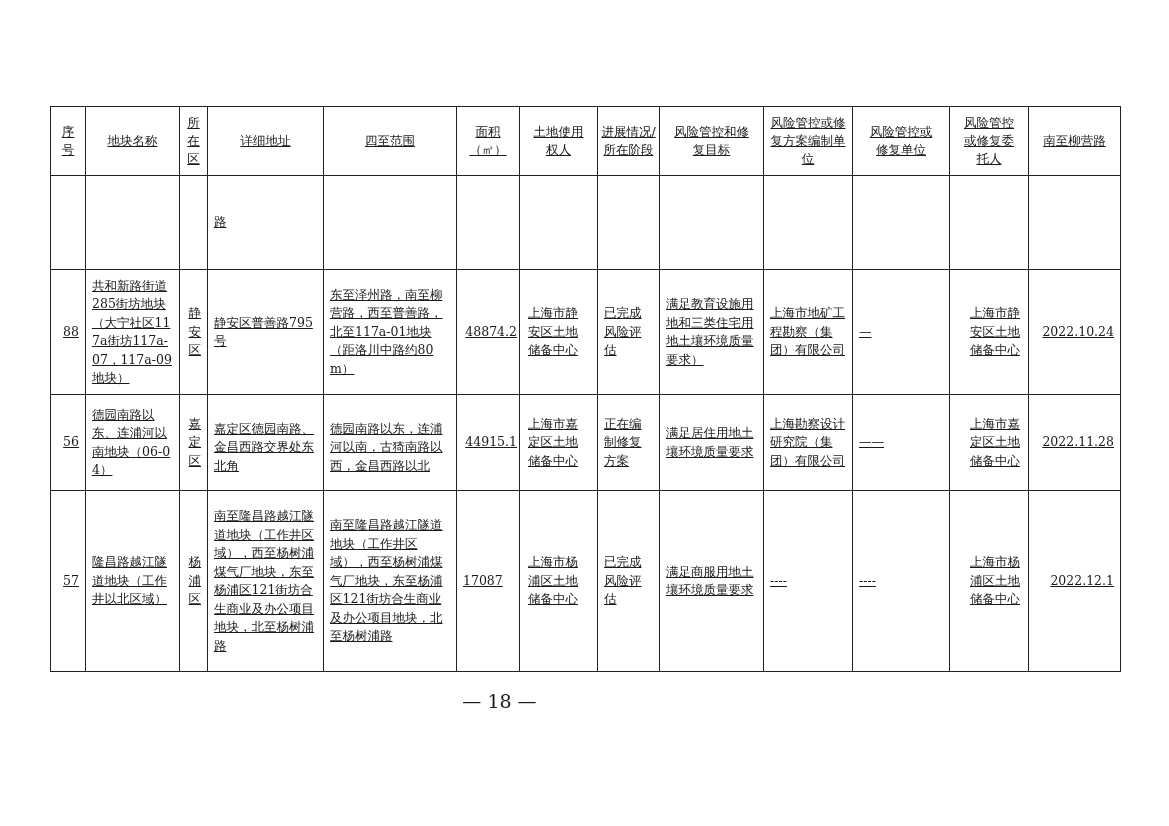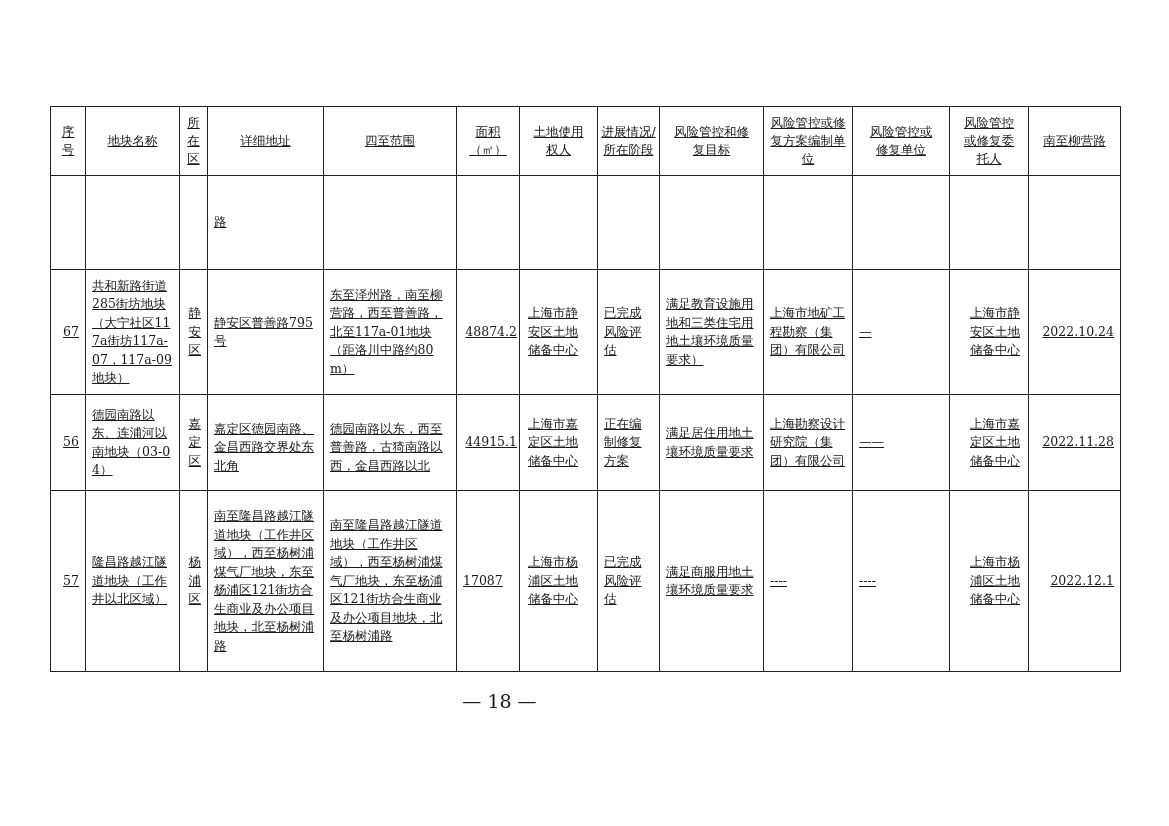--- a/index.html
+++ b/index.html
@@ -66,41 +66,41 @@
     <td></td>
     <td></td>
     <td></td>
     <td></td>
     <td></td>
     <td></td>
     <td></td>
   </tr>
 
   <tr class="r55">
-    <td class="c">67</td>
+    <td class="c">88</td>
     <td class="l">共和新路街道285街坊地块（大宁社区117a街坊117a-07，117a-09地块）</td>
     <td class="c" style="padding:0 6px">静安区</td>
     <td class="l">静安区普善路795号</td>
     <td class="l">东至泽州路，南至柳营路，西至普善路，北至117a-01地块（距洛川中路约80 m）</td>
     <td class="c" style="padding:0 2px">48874.2</td>
     <td class="l" style="padding:0 8px">上海市静安区土地储备中心</td>
     <td class="l">已完成风险评估</td>
     <td class="l">满足教育设施用地和三类住宅用地土壤环境质量要求）</td>
     <td class="l">上海市地矿工程勘察（集团）有限公司</td>
     <td class="l">—</td>
     <td class="c" style="padding:0 8px">上海市静安区土地储备中心</td>
     <td class="c">2022.10.24</td>
   </tr>
 
   <tr class="r56">
     <td class="c">56</td>
-    <td class="l">德园南路以东、连浦河以南地块（03-04）</td>
+    <td class="l">德园南路以东、连浦河以南地块（06-04）</td>
     <td class="c" style="padding:0 6px">嘉定区</td>
     <td class="l top" style="padding-top:10px">嘉定区德园南路、金昌西路交界处东北角</td>
-    <td class="l top" style="padding-top:10px">德园南路以东，西至普善路，古猗南路以西，金昌西路以北</td>
+    <td class="l top" style="padding-top:10px">德园南路以东，连浦河以南，古猗南路以西，金昌西路以北</td>
     <td class="c" style="padding:12px 2px">44915.1</td>
     <td class="l" style="padding:0 8px">上海市嘉定区土地储备中心</td>
     <td class="l">正在编制修复方案</td>
     <td class="l">满足居住用地土壤环境质量要求</td>
     <td class="l">上海勘察设计研究院（集团）有限公司</td>
     <td class="l">——</td>
     <td class="c" style="padding:0 8px">上海市嘉定区土地储备中心</td>
     <td class="c">2022.11.28</td>
   </tr>
 

